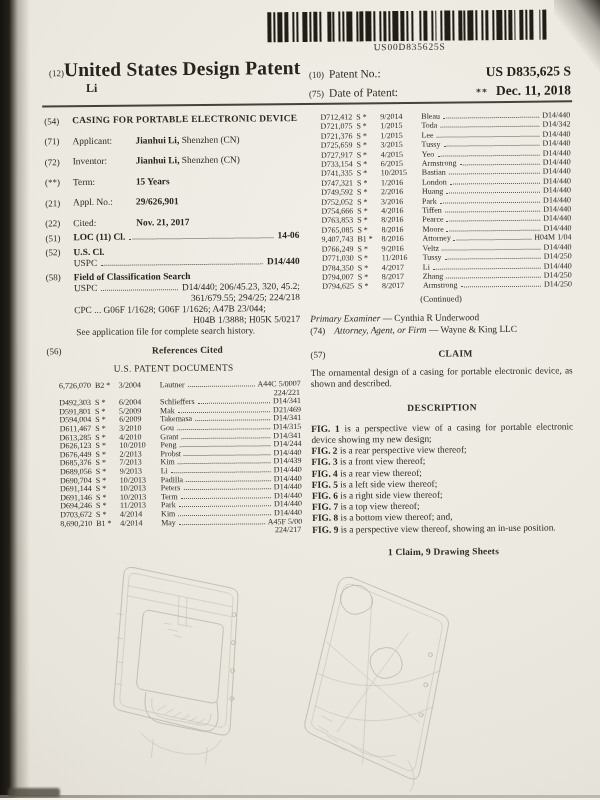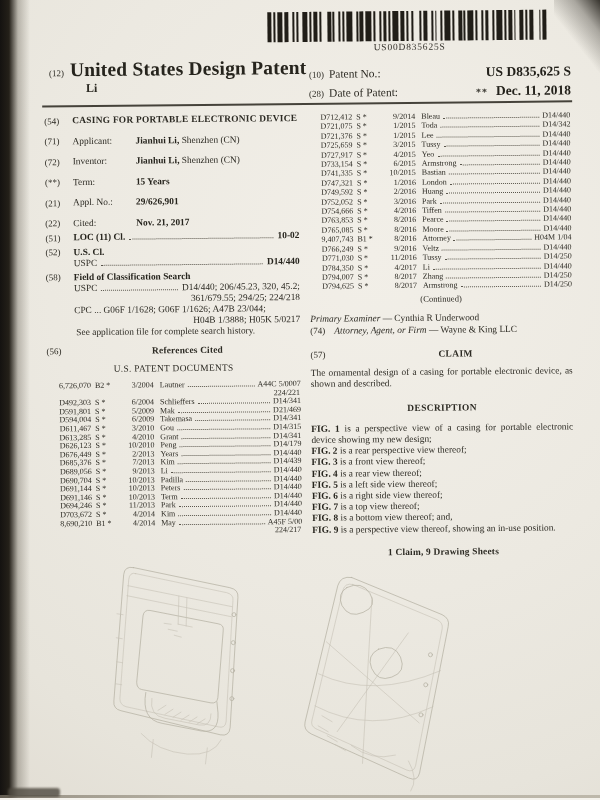--- a/index.html
+++ b/index.html
@@ -20,21 +20,21 @@
   
   .barcode-wrap{position:absolute;left:271px;top:12px;width:284px;text-align:center;}
   .bars{display:flex;height:30px;align-items:stretch;}
   .bars div{height:100%;}
   .barcode-text{font-size:9.5px;letter-spacing:.8px;margin-top:1px;color:#33302a;}
 
   
   .hdr-left{position:absolute;left:52px;top:57px;}
   .hdr-line1{display:flex;align-items:baseline;}
   .inum{font-size:9px;white-space:nowrap;}
-  .hdr-line1 .inum{margin-right:6px;}
+  .hdr-line1 .inum{}
   .main-title{font-size:19.5px;font-weight:700;letter-spacing:.2px;white-space:nowrap;color:#26241d;}
   .hdr-inventor{font-size:12px;font-weight:700;margin-left:37px;margin-top:0px;}
   .hdr-right{position:absolute;left:312px;top:66px;width:262px;font-size:11.5px;}
   .hr-row{display:flex;align-items:baseline;margin-bottom:3px;}
   .hr-row .inum{margin-right:5px;}
   .hr-lbl{font-weight:400;}
   .hr-fill{flex:1;}
   .hr-stars{font-weight:700;font-size:10px;margin-right:8px;letter-spacing:1px;}
   .hr-val{font-weight:700;font-size:13.5px;white-space:nowrap;color:#23211b;}
   .rule{position:absolute;left:45px;top:103px;width:530px;height:2px;background:#45423a;}
@@ -57,21 +57,21 @@
   .center-head{text-align:center;font-weight:700;letter-spacing:.2px;}
   .center-sub{text-align:center;letter-spacing:.3px;margin:7px 0 7px 0;}
 
   
   .refs{font-size:8px;}
   .refs-left{line-height:8.6px;}
   .refs-right{line-height:9.4px;}
   .ref .r1{display:flex;align-items:baseline;}
   .rnum{flex:0 0 44px;text-align:right;white-space:nowrap;}
   .rkind{flex:0 0 24px;padding-left:4px;white-space:nowrap;}
-  .rdate{flex:0 0 35px;text-align:right;white-space:nowrap;}
+  .rdate{flex:0 0 35px;white-space:nowrap;}
   .rname{padding-left:6px;white-space:nowrap;}
   .ref .ldr{margin:0 3px 1.5px 3px;border-bottom:1px dotted #5a564c;}
   .rcls{text-align:right;white-space:nowrap;}
   .r2{text-align:right;padding-right:1px;}
   .r2:empty{display:none;}
   .continued{text-align:center;font-size:8.6px;margin:3px 0 8px 0;}
 
   
   .byline{font-size:9.4px;line-height:11px;margin-bottom:1px;display:flex;}
   .byline .inum{width:24px;flex:0 0 24px;font-size:9px;}
@@ -209,21 +209,21 @@
       <div class="hdr-inventor">Li</div>
     </div>
     <div class="hdr-right">
       <div class="hr-row">
         <span class="inum">(10)</span>
         <span class="hr-lbl">Patent No.:</span>
         <span class="hr-fill"></span>
         <span class="hr-val">US D835,625 S</span>
       </div>
       <div class="hr-row">
-        <span class="inum">(28)</span>
+        <span class="inum">(75)</span>
         <span class="hr-lbl">Date of Patent:</span>
         <span class="hr-fill"></span>
         <span class="hr-stars">**</span>
         <span class="hr-val">Dec. 11, 2018</span>
       </div>
     </div>
     <div class="rule"></div>
 
     <div class="col col-left">
       <div class="sec">
@@ -248,21 +248,21 @@
       </div>
       <div class="sec tight">
         <span class="inum">(22)</span>
         <div class="body"><span class="lbl">Cited:</span><b>Nov. 21, 2017</b></div>
       </div>
       <div class="sec tight">
         <span class="inum">(51)</span>
         <div class="body lrow">
             <b>LOC (11) Cl.</b>
             <span class="ldr"></span>
-            <b>10-02</b>
+            <b>14-06</b>
           </div>
       </div>
       <div class="sec tight">
         <span class="inum">(52)</span>
         <div class="body">
           <div><b>U.S. Cl.</b></div>
           <div class="lrow">
               <span>USPC</span>
               <span class="ldr"></span>
               <b>D14/440</b>
@@ -358,30 +358,30 @@
           </div>
 
         </div>
           <div class="ref">
           <div class="r1">
             <span class="rnum">D626,123</span>
             <span class="rkind">S *</span>
             <span class="rdate">10/2010</span>
             <span class="rname">Peng</span>
             <span class="ldr"></span>
-            <span class="rcls">D14/179</span>
+            <span class="rcls">D14/244</span>
           </div>
 
         </div>
           <div class="ref">
           <div class="r1">
             <span class="rnum">D676,449</span>
             <span class="rkind">S *</span>
             <span class="rdate">2/2013</span>
-            <span class="rname">Years</span>
+            <span class="rname">Probst</span>
             <span class="ldr"></span>
             <span class="rcls">D14/440</span>
           </div>
 
         </div>
           <div class="ref">
           <div class="r1">
             <span class="rnum">D685,376</span>
             <span class="rkind">S *</span>
             <span class="rdate">7/2013</span>

